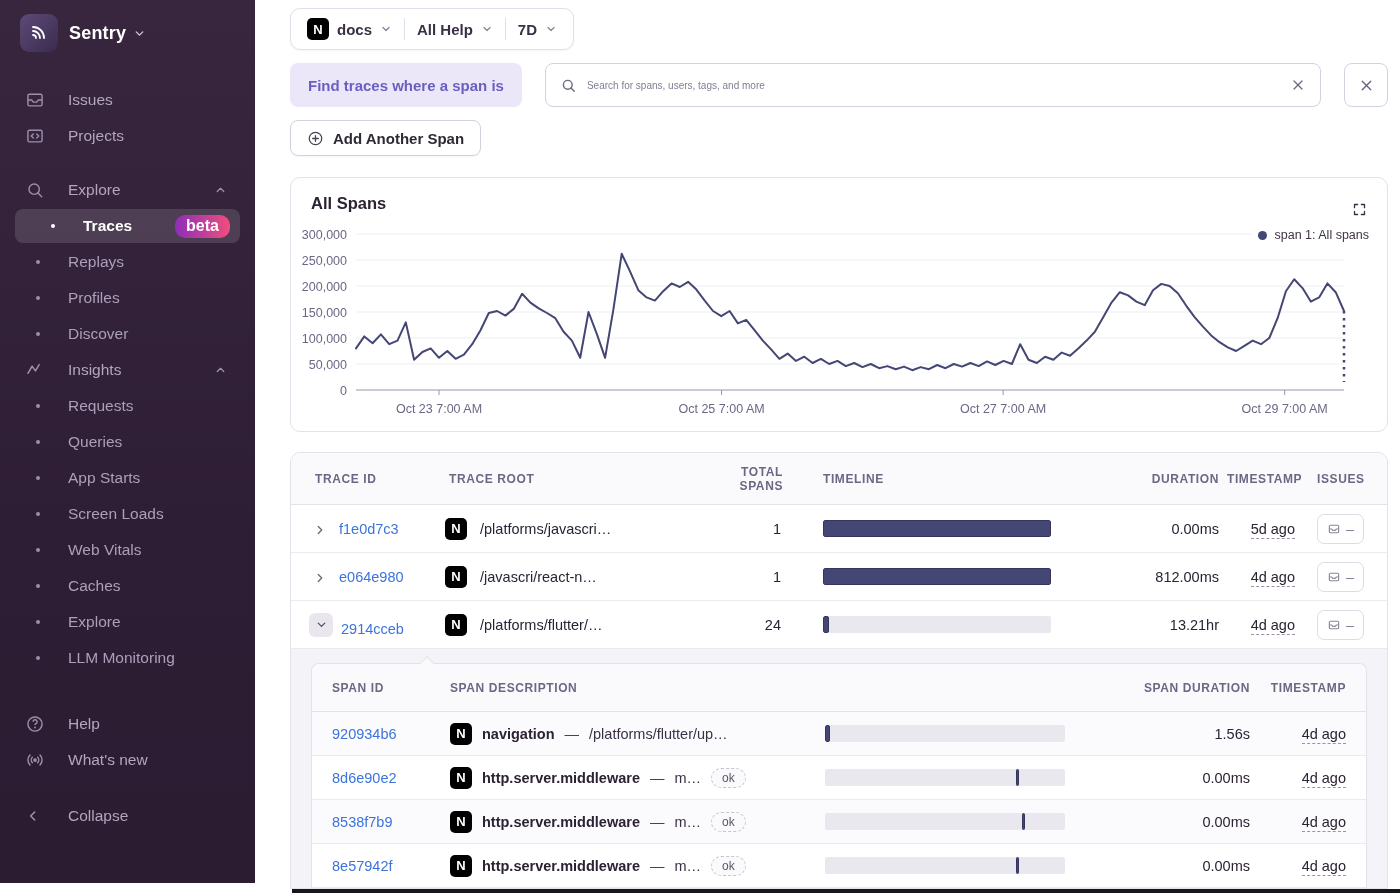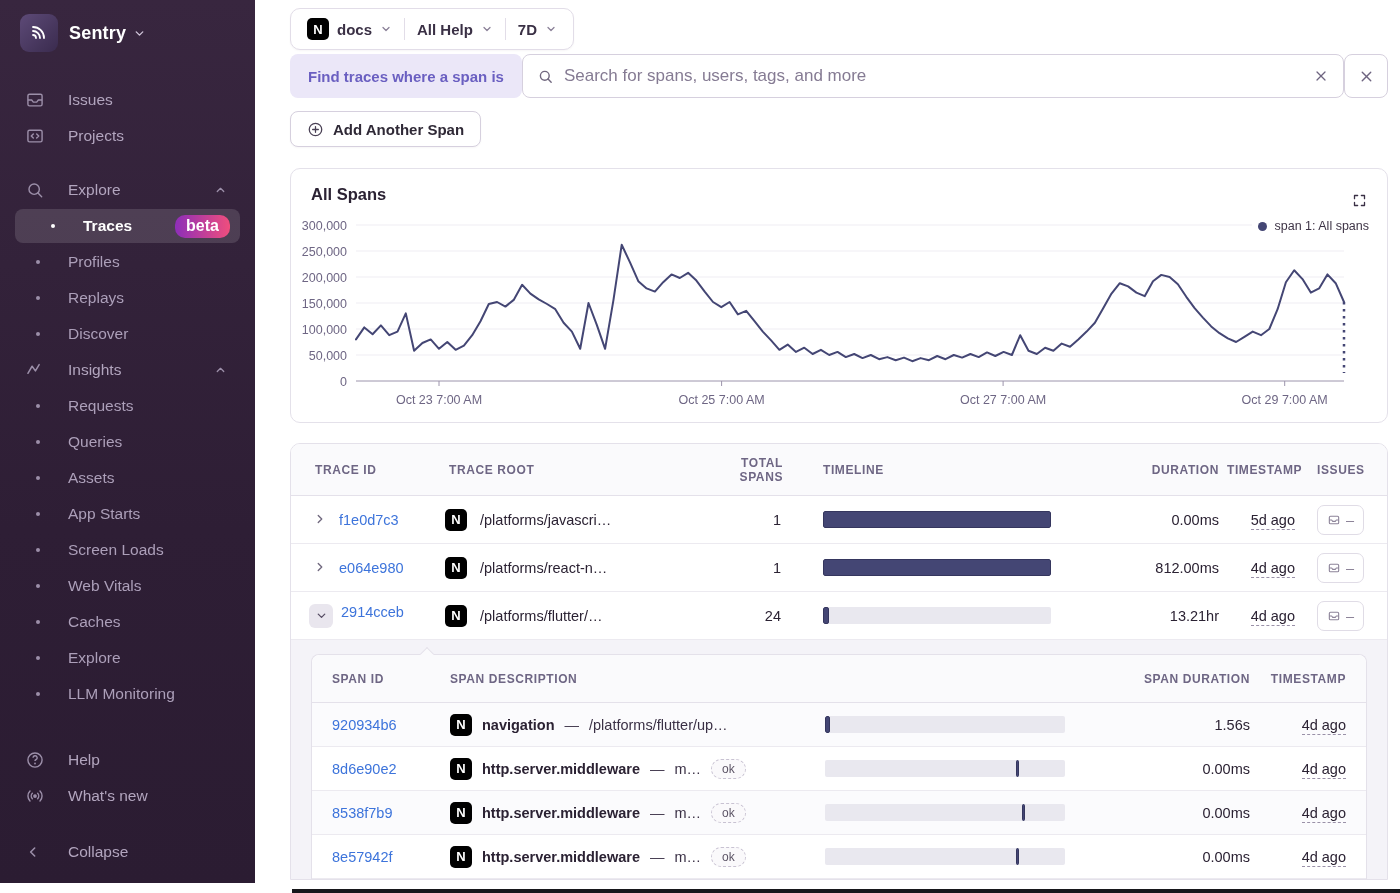--- a/index.html
+++ b/index.html
@@ -41,26 +41,26 @@
   
   .selectorbar { display:inline-flex; align-items:center; height:42px; border:1px solid #e2dde8;
     border-radius:10px; background:#fff; box-shadow:0 1px 2px rgba(43,34,51,.04); padding:0 16px; gap:12px; }
   .sel-group { display:flex; align-items:center; gap:8px; cursor:pointer; font-size:15px; font-weight:700; color:#3a3045; }
   .sel-divider { width:1px; height:22px; background:#e2dde8; }
   .nxt { width:22px; height:22px; border-radius:5px; background:#000; color:#fff; display:flex;
     align-items:center; justify-content:center; font-size:13px; font-weight:700; }
   .chev-d { color:#8b8198; display:flex; }
 
   
-  .filterrow { display:flex; align-items:stretch; margin-top:4px; gap:0;justify-content:space-between; }
+  .filterrow { display:flex; align-items:stretch; margin-top:13px; gap:23px;justify-content:space-between; }
   .filter-chip { display:flex; align-items:center; background:#ebe7f8; color:#6a5fc1; font-weight:700;
     font-size:15px; border-radius:8px; padding:0 18px; white-space:nowrap; }
   .searchbox { flex:1; display:flex; align-items:center; height:44px; border:1px solid #d6d0de;
     border-radius:8px; background:#fff; padding:0 14px; gap:10px; }
-  .searchbox input { flex:1; border:0; outline:0; font-size:17px; color:#2b2233;
+  .searchbox input { flex:1; border:0; outline:0; font-size:10px; color:#2b2233;
     font-family:"Liberation Sans","DejaVu Sans",sans-serif; }
   .searchbox input::placeholder { color:#857b93; }
   .icon-btn-x { width:44px; height:44px; border:1px solid #d6d0de; border-radius:8px; background:#fff;
     display:flex; align-items:center; justify-content:center; cursor:pointer; color:#6e6480; }
   .x-clear { color:#6e6480; cursor:pointer; display:flex; }
   .s-icon { color:#71687f; display:flex; }
 
   .addspan-row { margin-top:13px; }
   .btn-addspan { display:inline-flex; align-items:center; gap:9px; height:36px; padding:0 16px;
     border:1px solid #d6d0de; border-radius:8px; background:#fff; cursor:pointer;
@@ -82,21 +82,21 @@
   .trace-panel { margin-top:20px; border:1px solid #e4e1ea; border-radius:10px 10px 0 0; overflow:hidden; background:#fff; }
   .t-head { display:grid; grid-template-columns:150px 245px 105px 268px 160px 84px 1fr;
     height:52px; align-items:center; background:#fafafc; border-bottom:1px solid #e4e1ea;
     font-size:12px; font-weight:700; letter-spacing:.05em; color:#6e6684; text-transform:uppercase; }
   .t-head .h { padding:0 8px; }
   .h-traceid { padding-left:24px !important; }
   .h-right { text-align:right; }
   .h-issues { padding-left:14px !important; }
   .t-row { display:grid; grid-template-columns:150px 245px 105px 268px 160px 84px 1fr; height:48px;
     align-items:center; border-bottom:1px solid #eceaf0; font-size:14.5px; }
-  .c-id { display:flex; align-items:flex-start; padding-left:22px; gap:12px; }
+  .c-id { display:flex; align-items:flex-end; padding-left:22px; gap:12px; }
   .chev-plain { color:#71697f; display:flex; cursor:pointer; }
   .chev-box { width:24px; height:24px; border-radius:6px; background:#e9e6ee; color:#554c62;
     display:flex; align-items:center; justify-content:center; cursor:pointer; }
   .link { color:#3d74db; cursor:pointer; }
   .c-root { display:flex; align-items:center; gap:13px; padding-left:4px; min-width:0; }
   .root-txt { white-space:nowrap; overflow:hidden; max-width:180px; }
   .c-num { text-align:right; padding-right:10px; }
   .c-timeline { padding-left:32px; padding-right:8px; }
   .tl-track { position:relative; height:17px; background:#e9e8ef; border-radius:2px; overflow:hidden; }
   .tl-bar { position:absolute; top:0; bottom:0; background:#444674; border:1px solid #35365e; border-radius:2px; }
@@ -186,25 +186,25 @@
       </span>
     </div>
 
     <div class="nav-sub selected">
       <span class="dot"></span>
       <span class="nav-label">Traces</span>
       <span class="badge-beta">beta</span>
     </div>
     <div class="nav-sub">
       <span class="dot"></span>
+      <span class="nav-label">Replays</span>
+    </div>
+    <div class="nav-sub">
+      <span class="dot"></span>
       <span class="nav-label">Profiles</span>
-    </div>
-    <div class="nav-sub">
-      <span class="dot"></span>
-      <span class="nav-label">Replays</span>
     </div>
     <div class="nav-sub">
       <span class="dot"></span>
       <span class="nav-label">Discover</span>
     </div>
 
     <div class="nav-item">
       <span class="nav-icon">
         <svg width="20" height="20" viewBox="0 0 24 24" fill="none" stroke="currentColor" stroke-width="1.8" stroke-linecap="round" stroke-linejoin="round">
             <polyline points="3.5 16 8.5 7.5 12.5 13 17 5.5"></polyline>
@@ -218,24 +218,20 @@
       </span>
     </div>
 
     <div class="nav-sub">
         <span class="dot"></span>
         <span class="nav-label">Requests</span>
       </div>
     <div class="nav-sub">
         <span class="dot"></span>
         <span class="nav-label">Queries</span>
-      </div>
-    <div class="nav-sub">
-        <span class="dot"></span>
-        <span class="nav-label">Assets</span>
       </div>
     <div class="nav-sub">
         <span class="dot"></span>
         <span class="nav-label">App Starts</span>
       </div>
     <div class="nav-sub">
         <span class="dot"></span>
         <span class="nav-label">Screen Loads</span>
       </div>
     <div class="nav-sub">
@@ -449,21 +445,21 @@
       <div class="c-id">
         <span class="chev-plain">
             <svg width="14" height="14" viewBox="0 0 24 24" fill="none" stroke="currentColor" stroke-width="2.3" stroke-linecap="round" stroke-linejoin="round">
               <polyline points="9 6 15 12 9 18"></polyline>
             </svg>
           </span>
         <span class="link">e064e980</span>
       </div>
       <div class="c-root">
         <span class="nxt">N</span>
-        <span class="root-txt">/platforms/react-n…</span>
+        <span class="root-txt">/javascri/react-n…</span>
       </div>
       <div class="c-num">1</div>
       <div class="c-timeline">
         <div class="tl-track">
             <div class="tl-bar" style="left: 0%; width: 100%;"></div>
           </div>
       </div>
       <div class="c-dur">812.00ms</div>
       <div class="c-ts"><span class="ts-u">4d ago</span></div>
       <div class="c-issues">

